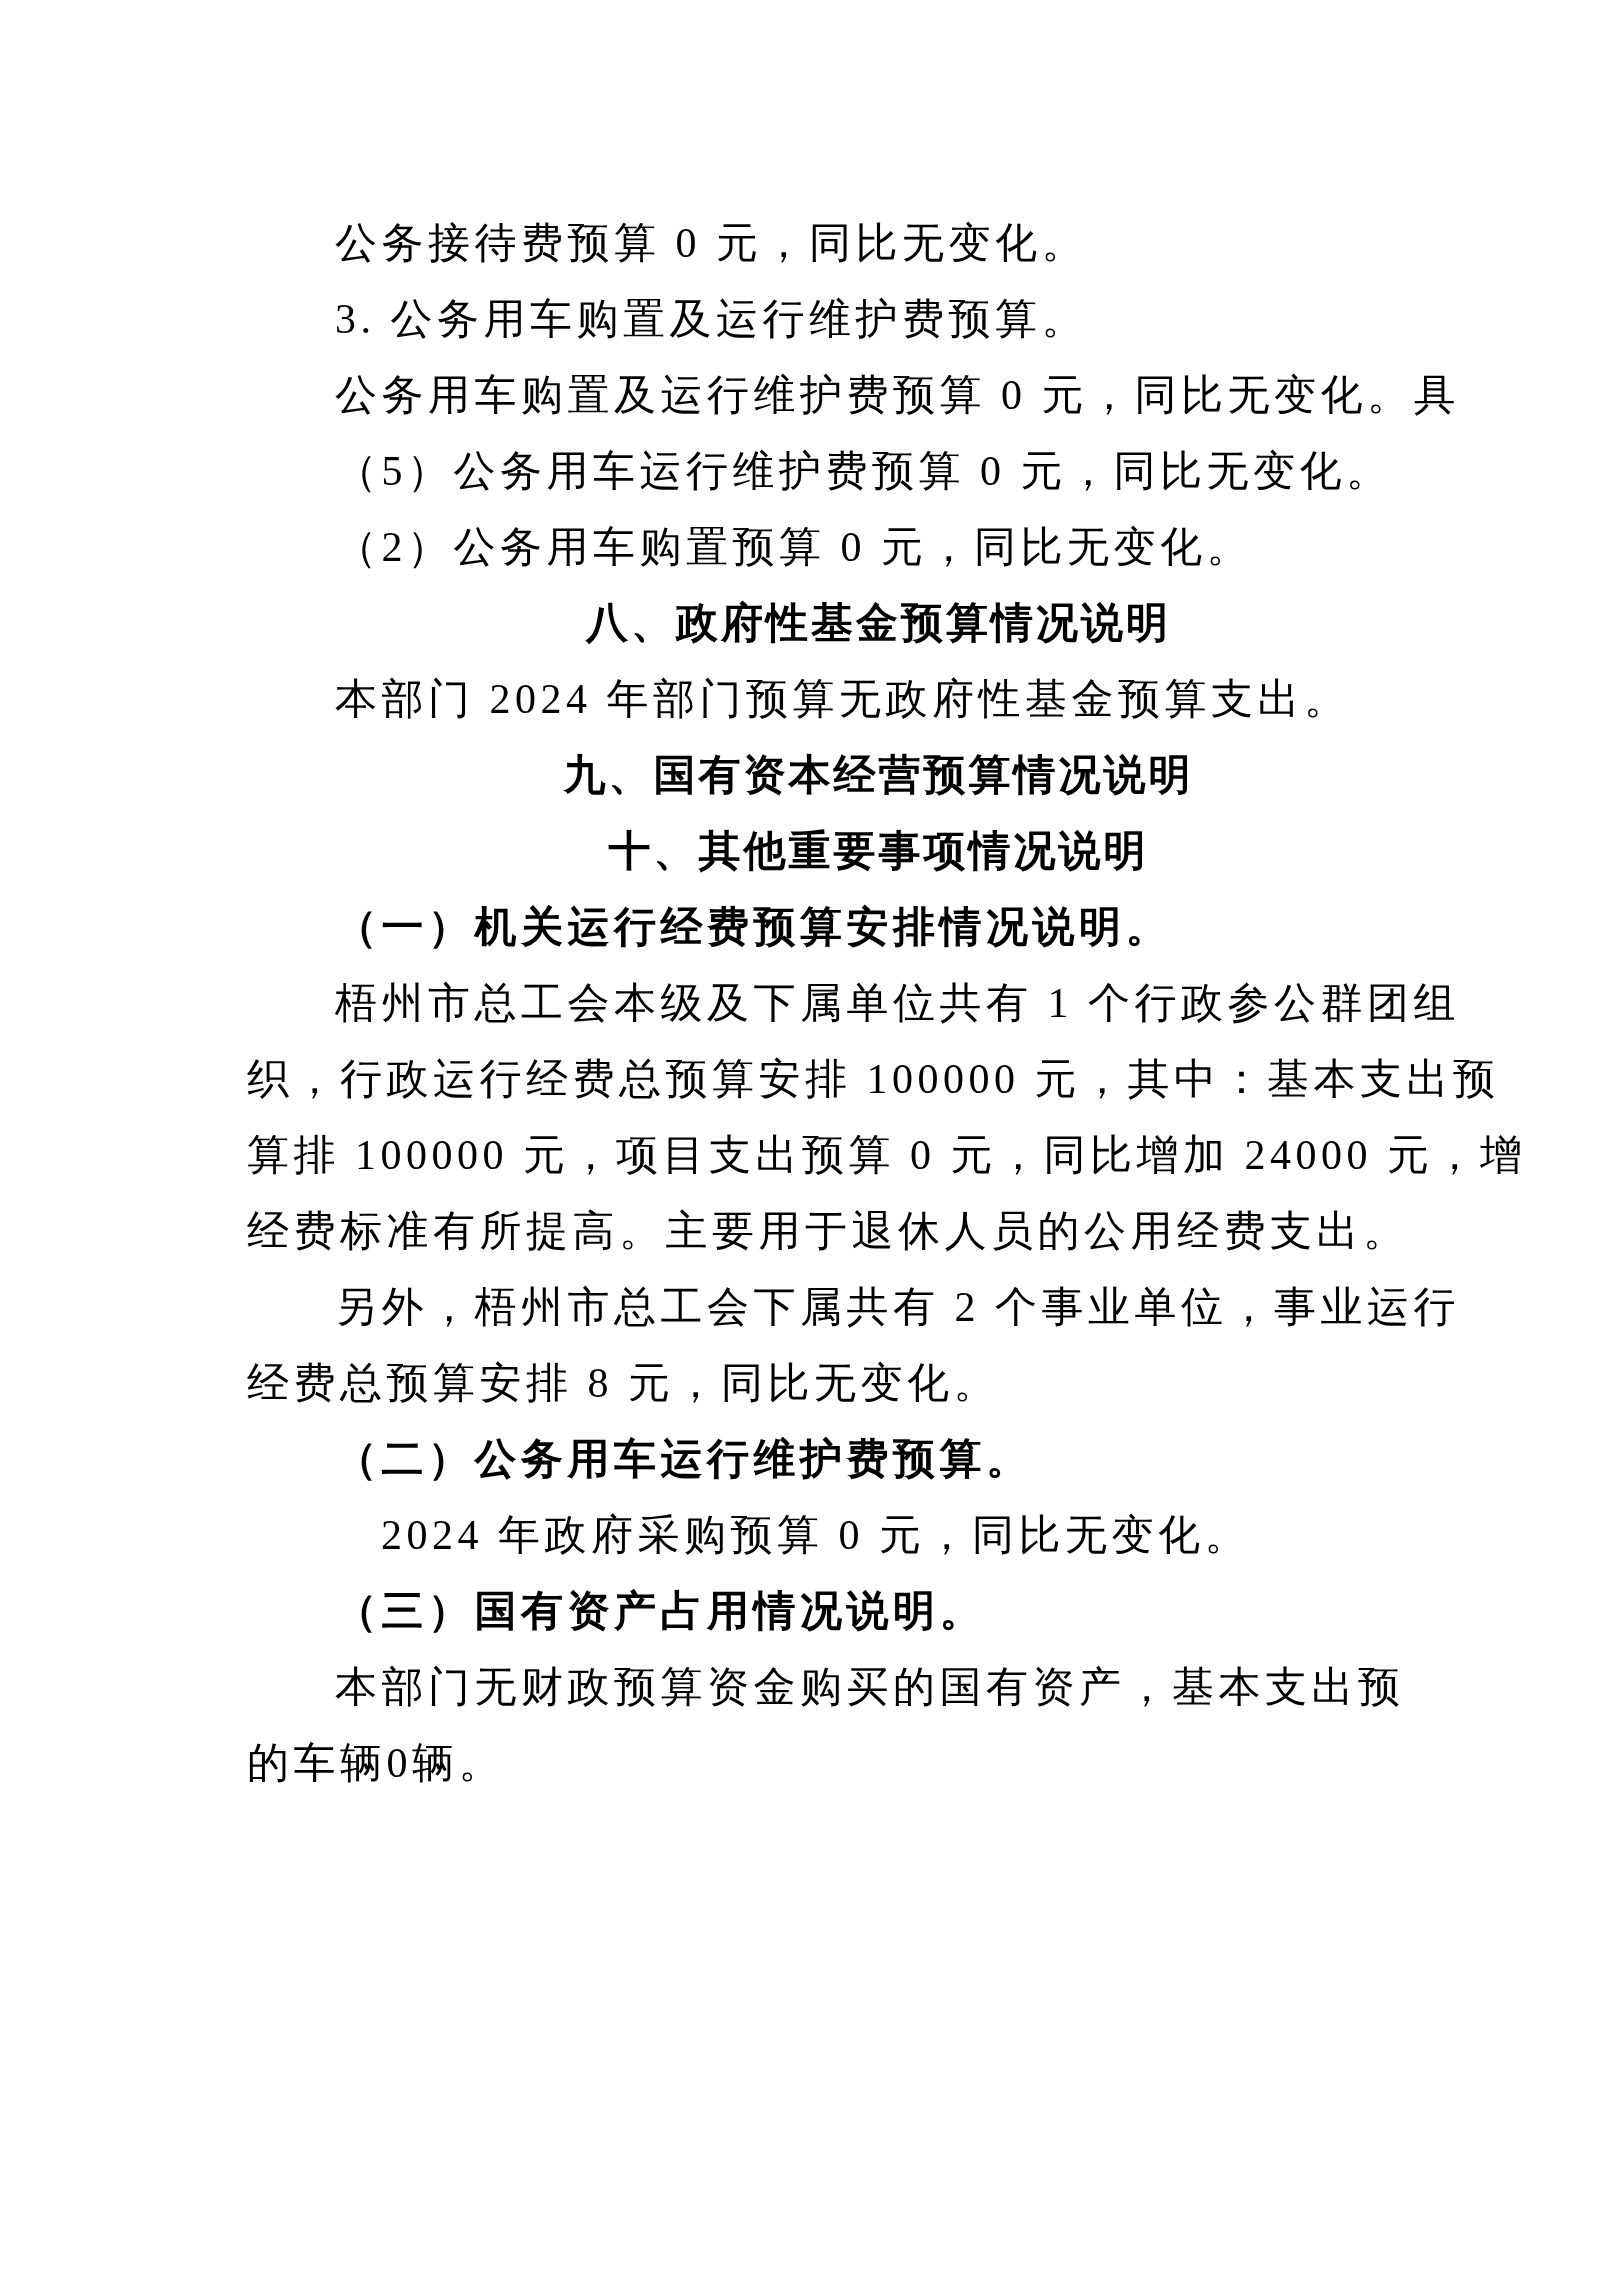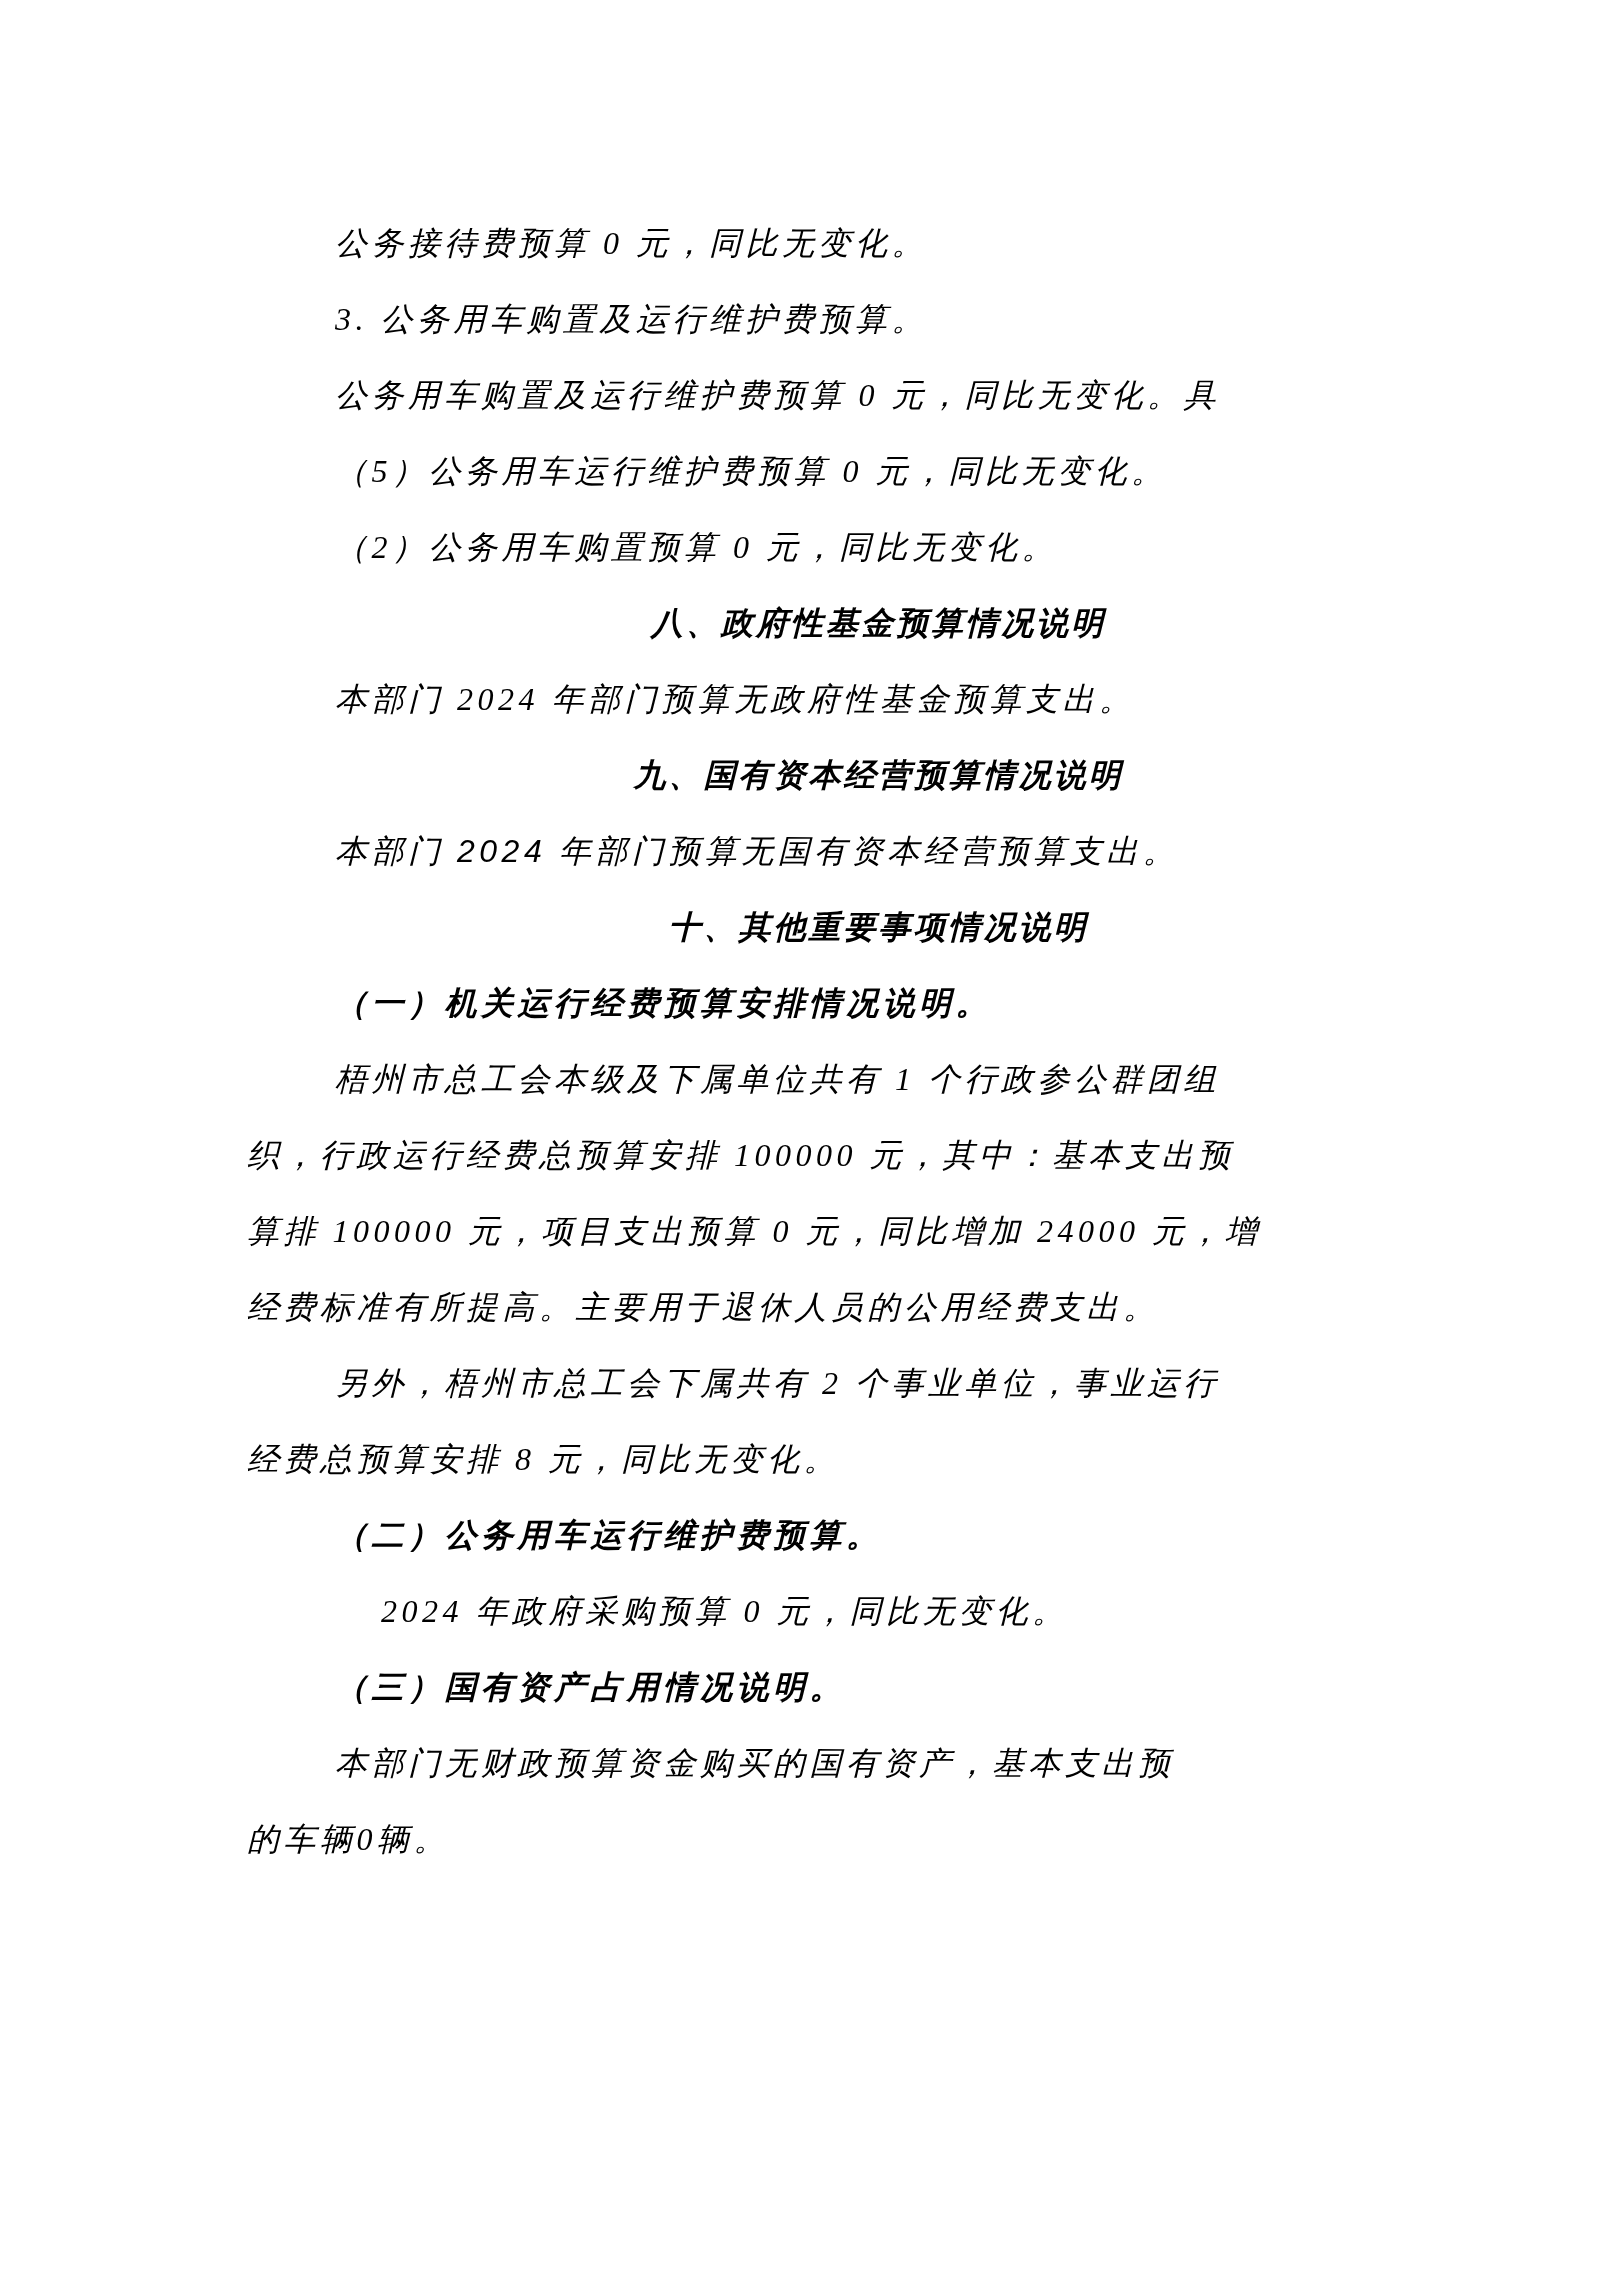--- a/index.html
+++ b/index.html
@@ -17,25 +17,24 @@
   }
   .content {
     position: absolute;
     left: 247px;
     top: 205px;
     width: 1175px;
   }
   .line {
     height: 76px;
     line-height: 76px;
-    font-size: 32px;
+    font-size: 42px;
     letter-spacing: 4.5px;
     white-space: nowrap;
     color: #000000;
-    font-style: italic;
   }
   .style-body {
     font-family: "Liberation Serif", serif;
     font-weight: normal;
   }
   .style-heading {
     font-family: "Liberation Sans", sans-serif;
     font-weight: bold;
     letter-spacing: 3px;
     text-align: center;
@@ -57,21 +56,20 @@
 <div class="page">
   <div class="content">
       <div class="line style-body indent-para">公务接待费预算 0 元，同比无变化。</div>
       <div class="line style-body indent-para">3. 公务用车购置及运行维护费预算。</div>
       <div class="line style-body indent-para">公务用车购置及运行维护费预算 0 元，同比无变化。具</div>
       <div class="line style-body indent-para">（5）公务用车运行维护费预算 0 元，同比无变化。</div>
       <div class="line style-body indent-para">（2）公务用车购置预算 0 元，同比无变化。</div>
       <div class="line style-heading indent-para">八、政府性基金预算情况说明</div>
       <div class="line style-body indent-para">本部门 2024 年部门预算无政府性基金预算支出。</div>
       <div class="line style-heading indent-para">九、国有资本经营预算情况说明</div>
-      <div class="line style-body indent-para"><span>本部门 </span><span class="run-sans">2024</span><span> 年部门预算无国有资本经营预算支出。</span></div>
       <div class="line style-heading indent-para">十、其他重要事项情况说明</div>
       <div class="line style-subheading indent-para">（一）机关运行经费预算安排情况说明。</div>
       <div class="line style-body indent-para">梧州市总工会本级及下属单位共有 1 个行政参公群团组</div>
       <div class="line style-body indent-none">织，行政运行经费总预算安排 100000 元，其中：基本支出预</div>
       <div class="line style-body indent-none">算排 100000 元，项目支出预算 0 元，同比增加 24000 元，增</div>
       <div class="line style-body indent-none">经费标准有所提高。主要用于退休人员的公用经费支出。</div>
       <div class="line style-body indent-para">另外，梧州市总工会下属共有 2 个事业单位，事业运行</div>
       <div class="line style-body indent-none">经费总预算安排 8 元，同比无变化。</div>
       <div class="line style-subheading indent-para">（二）公务用车运行维护费预算。</div>
       <div class="line style-body indent-extra">2024 年政府采购预算 0 元，同比无变化。</div>

